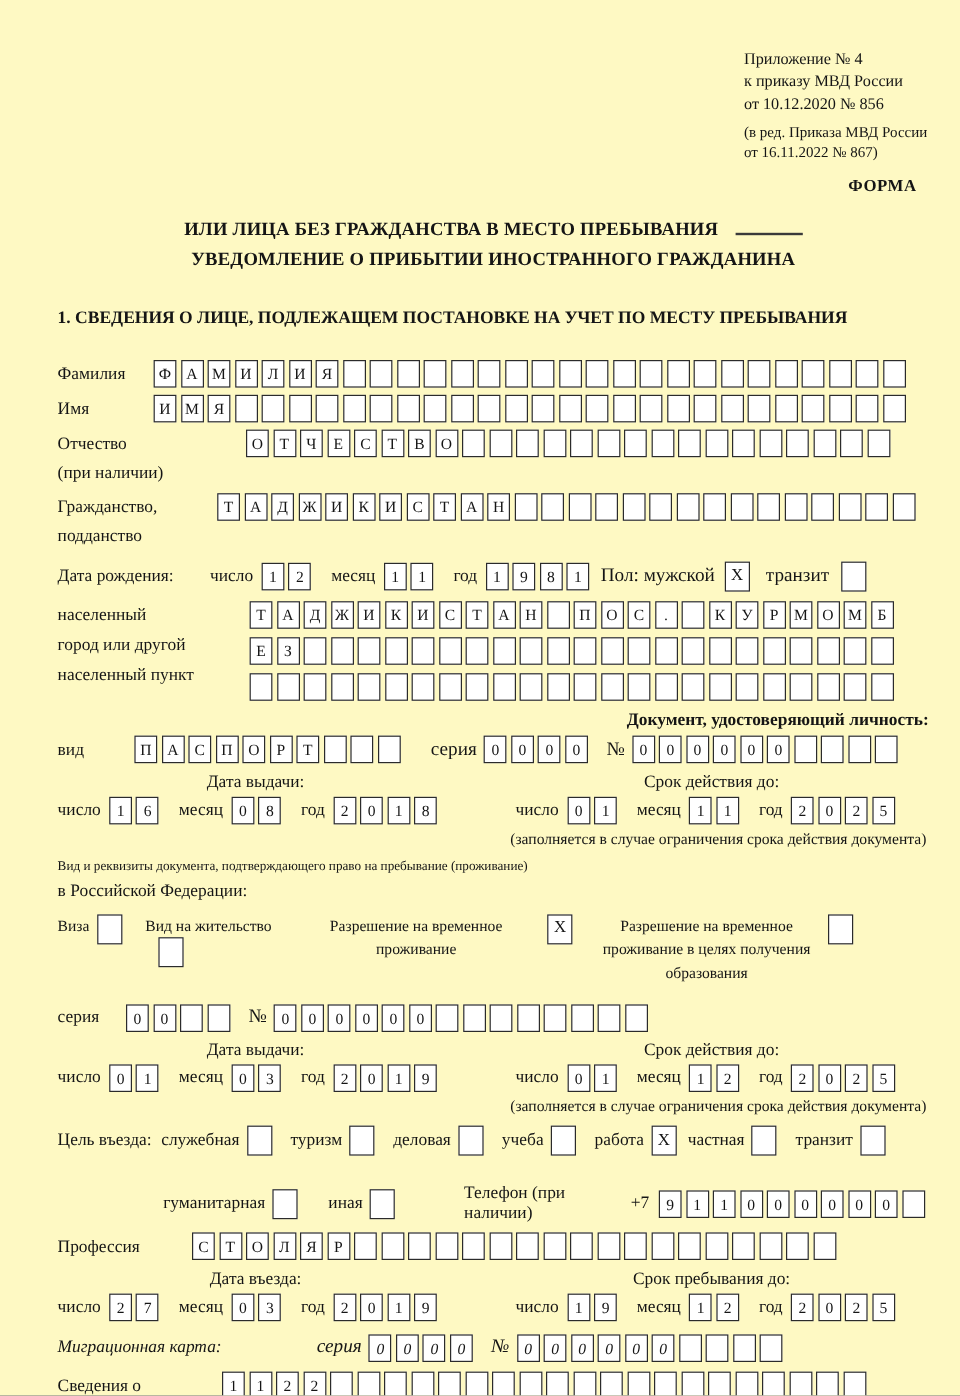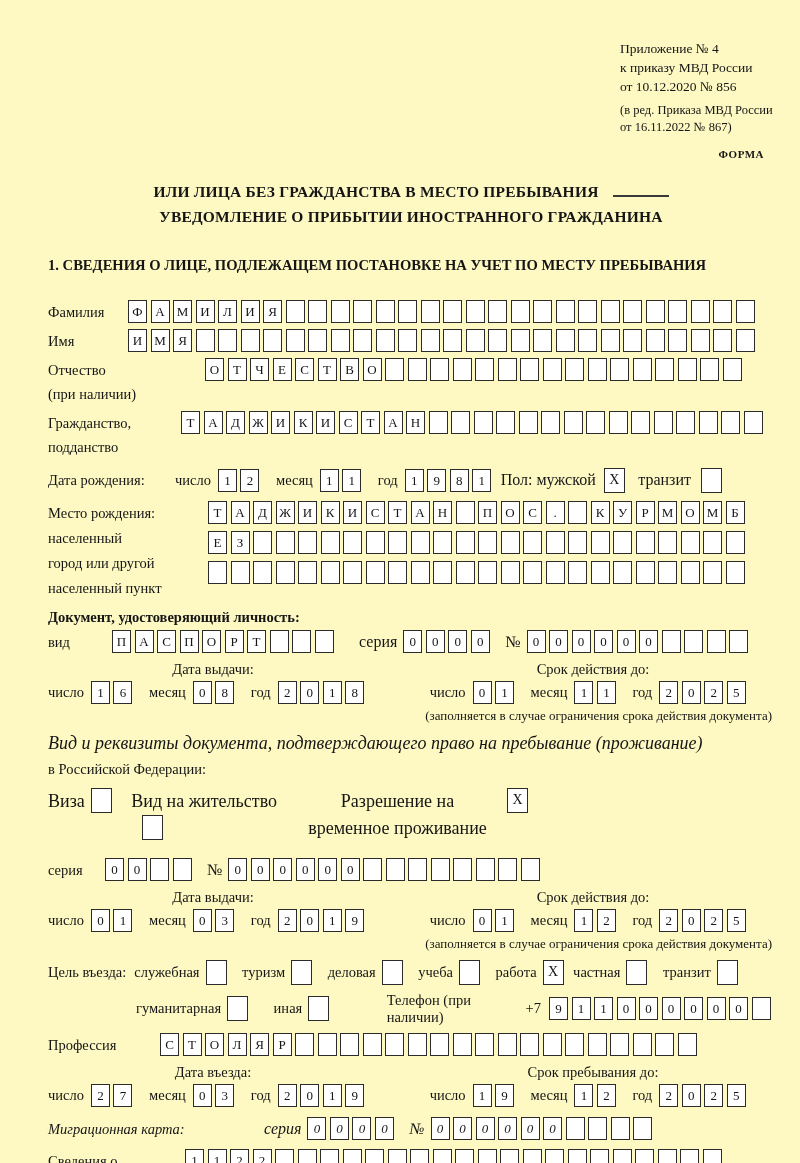--- a/index.html
+++ b/index.html
@@ -4,50 +4,50 @@
 <style>
   html,body { margin:0; padding:0; background:#888; }
   .page {
     width:800px; height:1163px; background:#fef9c3; position:relative;
     font-family:"Liberation Serif", serif; color:#151515;
     box-sizing:border-box; padding:42px 26px 0 48px; overflow:hidden;
     margin:0 auto;
   }
   .appendix { position:absolute; left:620px; top:40px; width:185px; font-size:13.5px; line-height:1.4; }
   .appendix .amend { margin-top:5px; font-size:12.5px; line-height:1.35; }
-  .forma { position:absolute; top:148px; right:36px; font-weight:bold; font-size:11px; letter-spacing:.5px;margin-left:12px; }
+  .forma { position:absolute; top:148px; right:36px; font-weight:bold; font-size:14px; letter-spacing:.5px;margin-left:12px; }
   .title { margin-top:138px; text-align:center; font-weight:bold; font-size:15.5px; line-height:1.6; letter-spacing:.2px; }
   .blank-line { display:inline-block; width:56px; border-bottom:2.5px solid #3a3a3a; margin-left:14px; }
   .section-title { margin-top:27px; font-weight:bold; font-size:14.6px; }
 
   .row { display:flex; align-items:flex-start; margin-top:5px; }
   .lbl { font-size:14.5px; line-height:24px; flex:0 0 auto; }
   .cells { display:flex; flex-wrap:nowrap; align-items:center; }
   .cell {
     box-sizing:border-box; flex:0 0 auto; width:19px; height:23px;
     border:1.6px solid #2b2b2b; margin-right:3.5px;
     display:inline-flex; align-items:center; justify-content:center;
     font-size:13px; line-height:1; background:#fff;
   }
   .cbox .cell { width:21px; height:25px; font-size:14px; }
 
-  .center-head { text-align:left; font-weight:bold; font-size:14.5px; margin-top:8px; }
+  .center-head { text-align:right; font-weight:bold; font-size:14.5px; margin-top:8px; }
 
   .dt-row { display:flex; margin-top:7px; font-size:14.5px; }
   .dt1 { width:330px; text-align:center; }
   .dt2 { width:330px; text-align:center; margin-left:50px; }
   .dc-row { display:flex; align-items:center; margin-top:3px; }
   .dg { display:flex; align-items:center; }
   .dg .dlbl { margin-right:7px; font-size:14.5px; }
   .dg .dlbl.mid { margin-left:13px; }
   .note { font-size:13px; text-align:right; margin-top:4px; padding-right:2px; }
 
   .opt-row { display:flex; align-items:flex-start; margin-top:10px; }
   .opt { display:flex; align-items:flex-start; }
-  .opt .olbl { font-size:18px; line-height:1.5; }
+  .opt .olbl { font-size:13px; line-height:1.5; }
   .opt .olbl.wrap { text-align:center; }
   .opt .cells { margin-left:11px; margin-top:0; }
 
   .p-item { display:flex; align-items:center; }
   .p-item .plbl { margin-right:6px; font-size:14.5px; }
   .p-item { margin-right:12px; }
 
   .mr6 { margin-right:6px; } .ml12 { margin-left:12px; } .ml18 { margin-left:18px; }
 </style>
 </head>
@@ -238,21 +238,20 @@
         <span class="cell">X</span>
       </span>
     <span class="dlbl" style="margin-left:10px; margin-right:10px;">транзит</span>
     <span class="cells cbox">
         <span class="cell"></span>
       </span>
   </div>
 
   <div class="row" style="margin-top:8px;">
     <div class="lbl" style="width:160px; line-height:25px;">
-      <div>Место рождения:</div>
       <div>населенный</div>
       <div>город или другой</div>
       <div>населенный пункт</div>
     </div>
     <div>
       <div class="cells" style="margin-bottom:7px;">
           <span class="cell">Т</span>
           <span class="cell">А</span>
           <span class="cell">Д</span>
           <span class="cell">Ж</span>
@@ -409,21 +408,21 @@
       <span class="cells">
           <span class="cell">2</span>
           <span class="cell">0</span>
           <span class="cell">2</span>
           <span class="cell">5</span>
         </span>
     </span>
   </div>
   <div class="note">(заполняется в случае ограничения срока действия документа)</div>
 
-  <div style="margin-top:9px; font-size:18px;font-style:italic;">Вид и реквизиты документа, подтверждающего право на пребывание (проживание)</div>
+  <div style="margin-top:9px; font-size:11px;">Вид и реквизиты документа, подтверждающего право на пребывание (проживание)</div>
   <div style="margin-top:7px; font-size:14.5px;">в Российской Федерации:</div>
 
   <div class="opt-row">
     <span class="opt">
       <span class="olbl">Виза</span>
       <span class="cells cbox" style="margin-left:6px;">
           <span class="cell"></span>
         </span>
     </span>
     <span class="opt" style="margin-left:16px;flex-direction:column;">
@@ -431,20 +430,26 @@
       <span class="cells cbox">
           <span class="cell"></span>
         </span>
     </span>
     <span class="opt" style="margin-left:22px;">
       <span class="olbl wrap" style="width:197px;">Разрешение на временное проживание</span>
       <span class="cells cbox">
           <span class="cell">X</span>
         </span>
     </span>
+    <span class="opt" style="margin-left:18px;">
+      <span class="olbl wrap" style="width:180px;">Разрешение на временное проживание в целях получения образования</span>
+      <span class="cells cbox">
+          <span class="cell"></span>
+        </span>
+    </span>
   </div>
 
   <div class="row" style="margin-top:16px; align-items:center;">
     <div class="lbl" style="width:57px;">серия</div>
     <div class="cells">
         <span class="cell">0</span>
         <span class="cell">0</span>
         <span class="cell"></span>
         <span class="cell"></span>
       </div>
@@ -552,21 +557,21 @@
         </span>
     </span>
     <span class="p-item" style="margin-right:0;">
       <span class="plbl">транзит</span>
       <span class="cells cbox">
           <span class="cell"></span>
         </span>
     </span>
   </div>
 
-  <div class="row" style="margin-top:7px; align-items:center; margin-left:88px;">
+  <div class="row" style="margin-top:23px; align-items:center; margin-left:88px;">
     <span class="p-item">
       <span class="plbl">гуманитарная</span>
       <span class="cells cbox">
           <span class="cell"></span>
         </span>
     </span>
     <span class="p-item" style="margin-left:10px;">
       <span class="plbl">иная</span>
       <span class="cells cbox">
           <span class="cell"></span>

